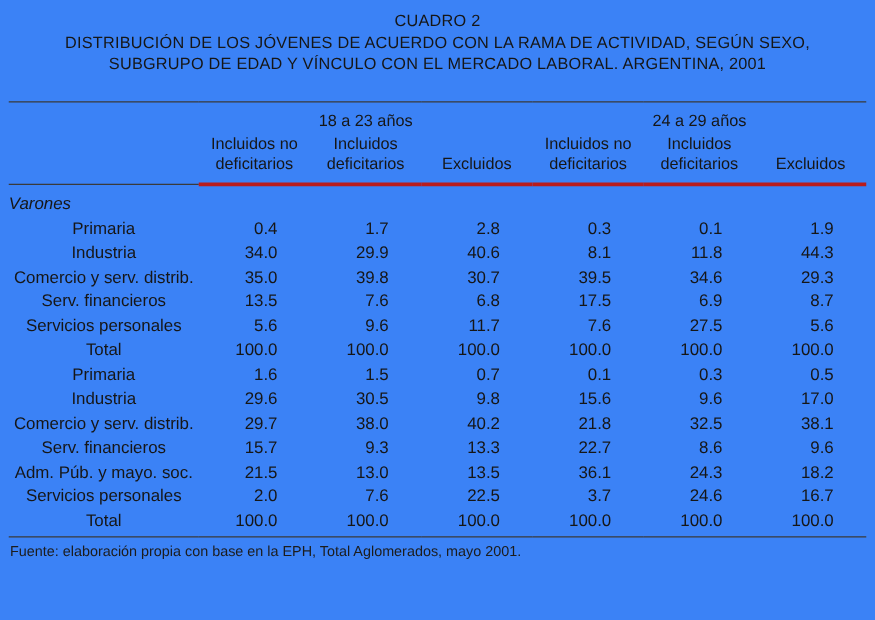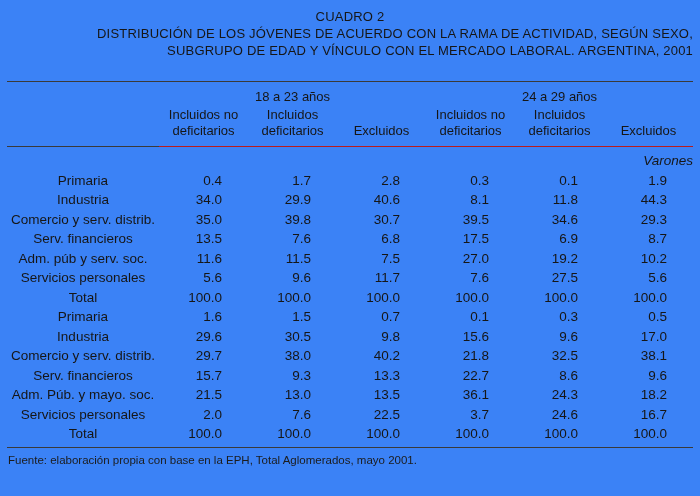--- a/index.html
+++ b/index.html
@@ -18,21 +18,21 @@
     padding: 8px 7px 0 7px;
     overflow: hidden;
   }
   .title {
     text-align: center;
     font-size: 13px;
     line-height: 17px;
     letter-spacing: 0.2px;
   }
   .subtitle {
-    text-align: right;
+    text-align: center;
     font-size: 13px;
     line-height: 17px;
     letter-spacing: 0.2px;
   }
   table.data-table {
     width: 686px;
     margin: 22px auto 0 auto;
     border-collapse: collapse;
     table-layout: fixed;
     border-top: 1px solid #3a3a3a;
@@ -48,37 +48,37 @@
     text-align: center;
     padding: 0;
   }
   tr.group-row th {
     padding-top: 7px;
     padding-bottom: 2px;
     vertical-align: bottom;
   }
   tr.header-row th {
     padding-bottom: 7px;
-    border-bottom: 1px solid #b91c1c;
+    border-bottom: 3px solid #b91c1c;
   }
   tr.header-row th.spacer {
     border-bottom: 1px solid #3a3a3a;
   }
   tbody td {
     font-size: 13.5px;
     line-height: 19.5px;
     padding: 0;
     white-space: nowrap;
   }
   tbody tr:first-child td {
     padding-top: 4px;
   }
   td.section-label {
     font-style: italic;
-    text-align: right;
+    text-align: left;
     margin-left: 21px;
   }
   td.row-label {
     text-align: center;
   }
   td.num {
     text-align: right;
     padding-right: 26px;
   }
   tbody tr.last-row td {
@@ -159,29 +159,20 @@
         <tr>
           <td class="row-label">Serv. financieros</td>
           <td class="num">13.5</td>
           <td class="num">7.6</td>
           <td class="num">6.8</td>
           <td class="num">17.5</td>
           <td class="num">6.9</td>
           <td class="num">8.7</td>
         </tr>
         <tr>
-          <td class="row-label">Adm. púb y serv. soc.</td>
-          <td class="num">11.6</td>
-          <td class="num">11.5</td>
-          <td class="num">7.5</td>
-          <td class="num">27.0</td>
-          <td class="num">19.2</td>
-          <td class="num">10.2</td>
-        </tr>
-        <tr>
           <td class="row-label">Servicios personales</td>
           <td class="num">5.6</td>
           <td class="num">9.6</td>
           <td class="num">11.7</td>
           <td class="num">7.6</td>
           <td class="num">27.5</td>
           <td class="num">5.6</td>
         </tr>
         <tr>
           <td class="row-label">Total</td>

